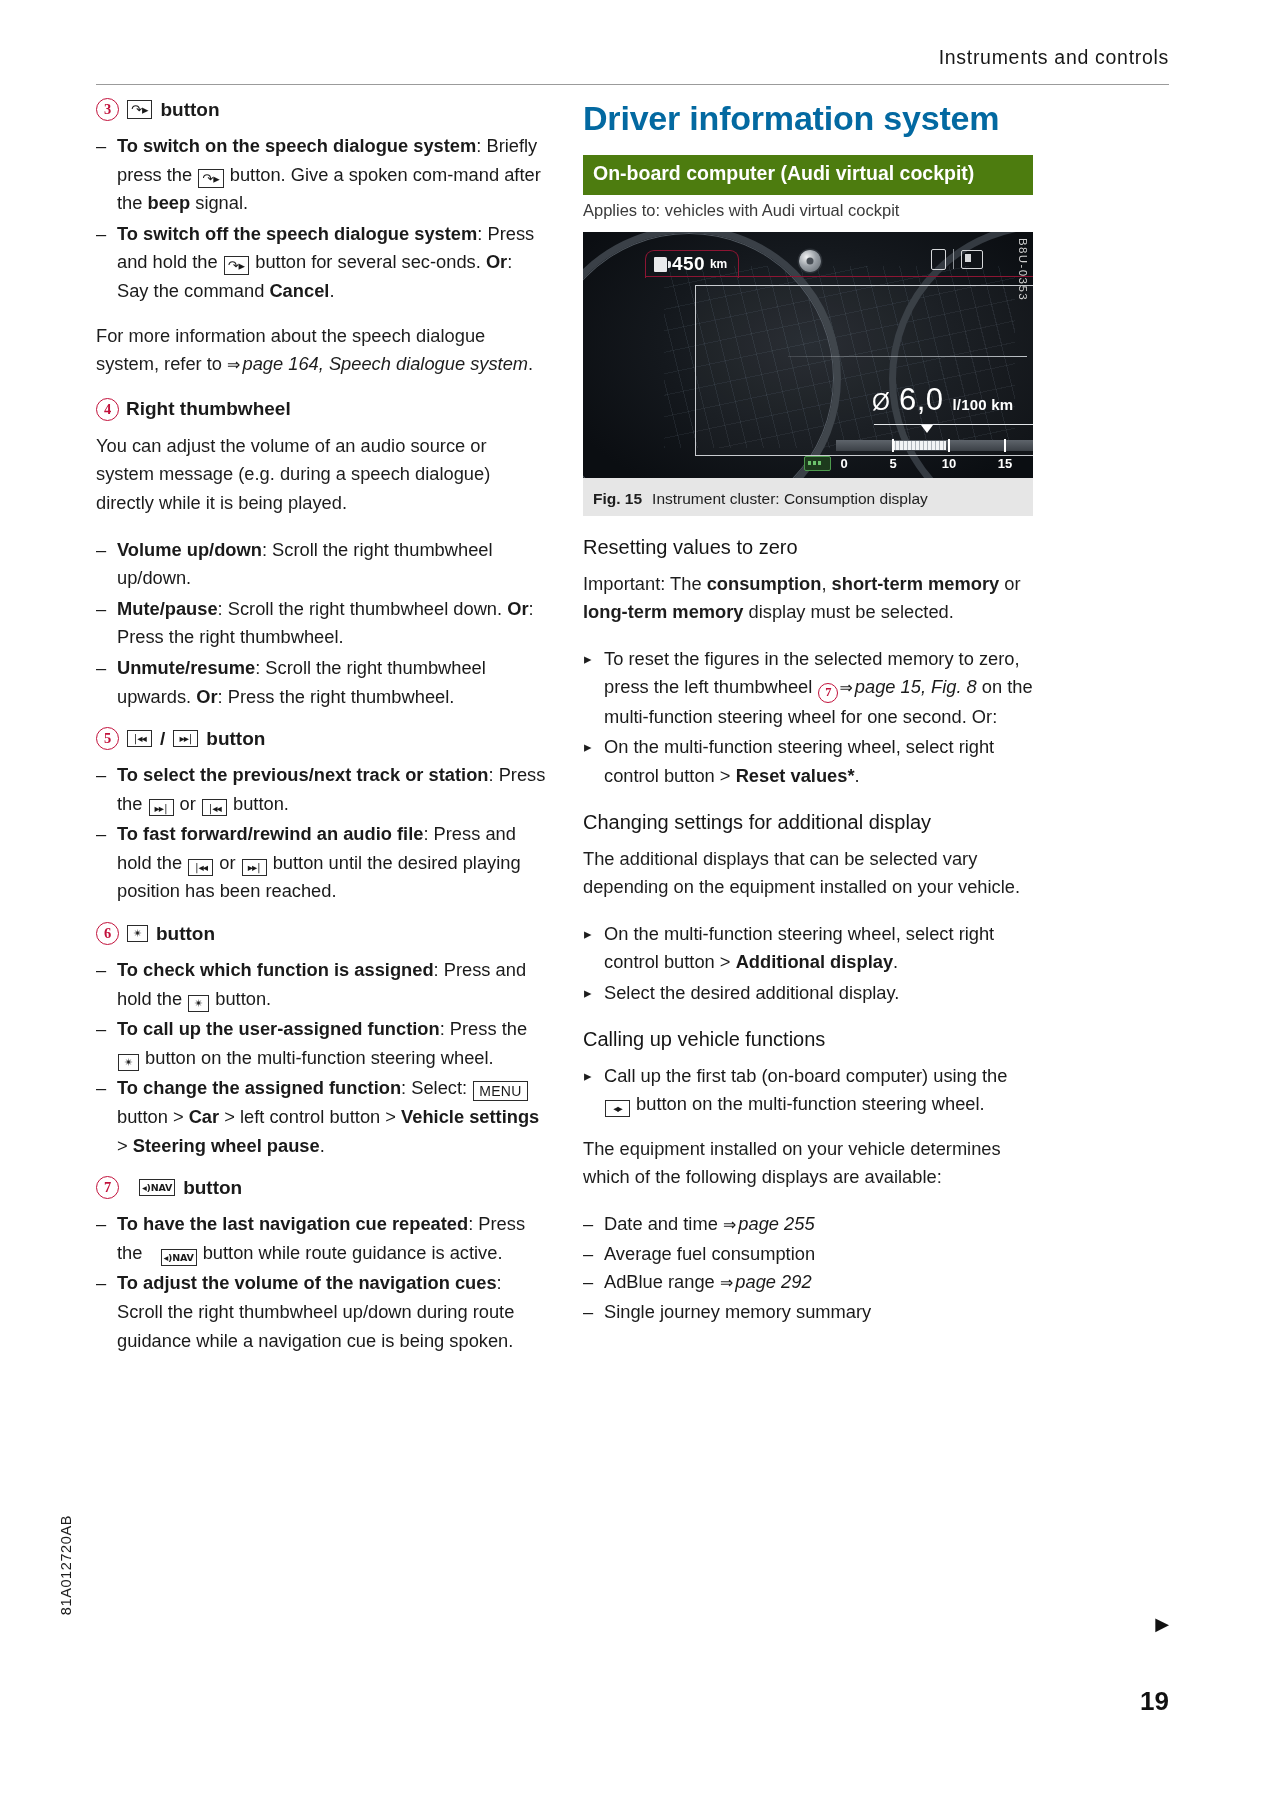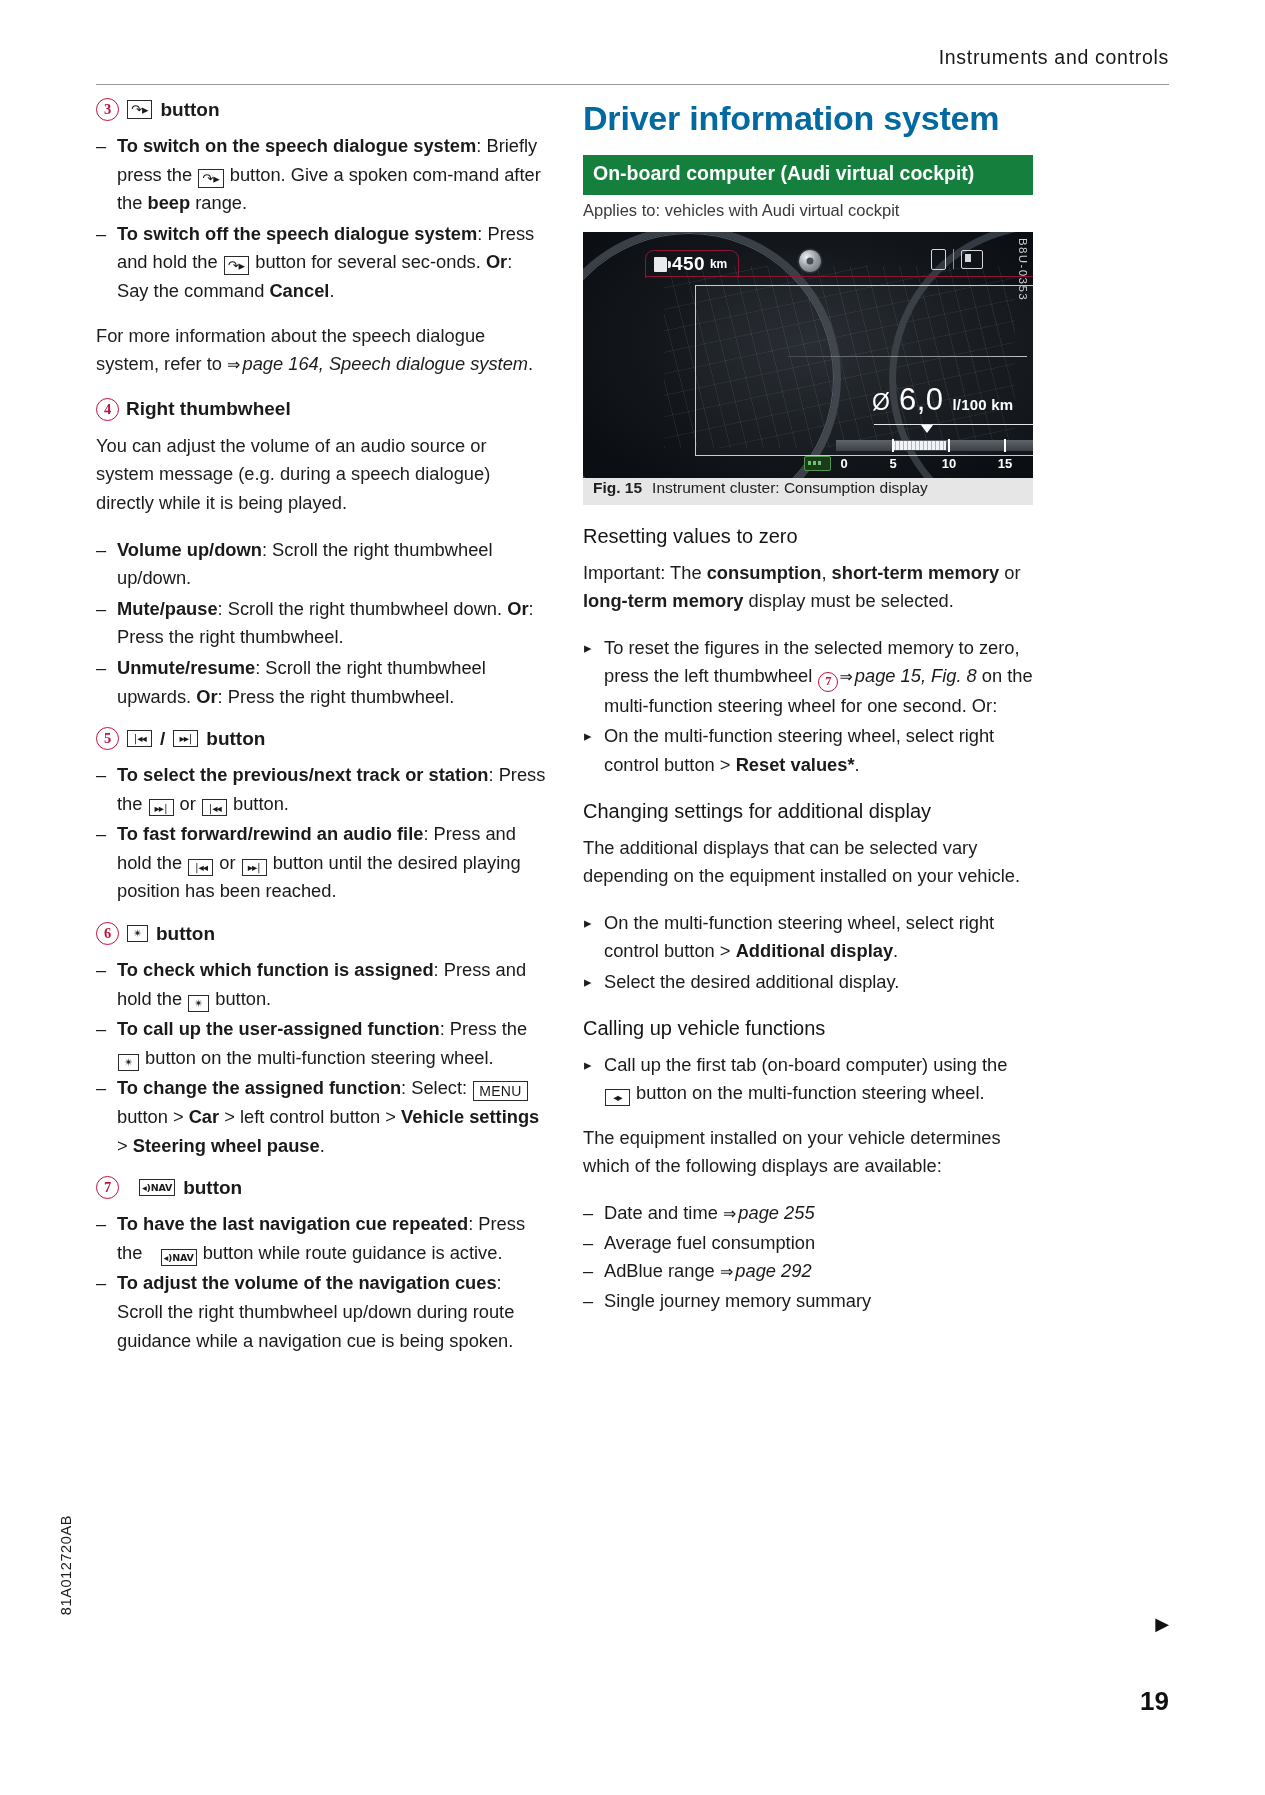--- a/index.html
+++ b/index.html
@@ -92,21 +92,21 @@
 
   .xref { font-style:italic; }
   .arrow-ref:before { content:"\21D2"; font-style:normal; margin-right:2px; font-size:16px;}
 
   
   h1.chapter {
     font-size:34px; font-weight:bold; line-height:41px;
     margin:0 0 16px 0; letter-spacing:-.2px; color:#0369a1;
   }
   .redbar {
-    background:#15803d; color:#fff; font-weight:bold;
+    background:#4d7c0f; color:#fff; font-weight:bold;
     font-size:19.5px; line-height:1; padding:9px 10px 11px 10px;
     margin:0 0 6px 0;
   }
   .applies {
     font-size:16.5px; color:#3a3a3a; margin:0 0 12px 0;
   }
   h2.sub {
     font-size:20px; font-weight:normal; margin:20px 0 11px 0; color:#151515;
   }
 
@@ -115,21 +115,21 @@
   .fig-img {
     position:relative; width:450px; height:246px;
     background:#0c0f13; overflow:hidden;
   }
   .fig-code {
     position:absolute; right:4px; top:6px;
     writing-mode:vertical-rl; font-size:11.5px; color:#cfcfcf;
     letter-spacing:1.4px; font-family:"Liberation Sans", sans-serif;
   }
   .fig-cap {
-    background:#e6e6e6; font-size:15.5px; padding:1px 10px 8px 10px;
+    background:#e6e6e6; font-size:15.5px; padding:12px 10px 8px 10px;
     color:#1d1d1d; display:flex; gap:10px;
   }
   .fig-cap .lbl { font-weight:bold; }
 
   
   .cluster-bg {
     position:absolute; inset:0;
     background:
       radial-gradient(ellipse 60% 70% at 50% 45%, #23282e 0%, #14181d 55%, #0b0e12 100%);
   }
@@ -263,21 +263,21 @@
 
   <div class="col col-left">
 
     <div class="item-head">
       <span class="circnum">3</span>
       <span class="key big">↷▸</span>
       <span>button</span>
     </div>
 
     <ul class="dash">
-      <li><b>To switch on the speech dialogue system</b><span>: Briefly press the </span><span class="key big">↷▸</span><span> button. Give a spoken com‑mand after the </span><b>beep</b><span> range.</span></li>
+      <li><b>To switch on the speech dialogue system</b><span>: Briefly press the </span><span class="key big">↷▸</span><span> button. Give a spoken com‑mand after the </span><b>beep</b><span> signal.</span></li>
       <li><b>To switch off the speech dialogue system</b><span>: Press and hold the </span><span class="key big">↷▸</span><span> button for several sec‑onds. </span><b>Or</b><span>: Say the command </span><b>Cancel</b><span>.</span></li>
     </ul>
 
     <p class="para"><span>For more information about the speech dialogue system, refer to </span><span class="xref arrow-ref">page 164, Speech dialogue system</span><span>.</span></p>
 
     <div class="item-head">
       <span class="circnum">4</span>
       <span>Right thumbwheel</span>
     </div>
     <p class="para">You can adjust the volume of an audio source or system message (e.g. during a speech dialogue) directly while it is being played.</p>

